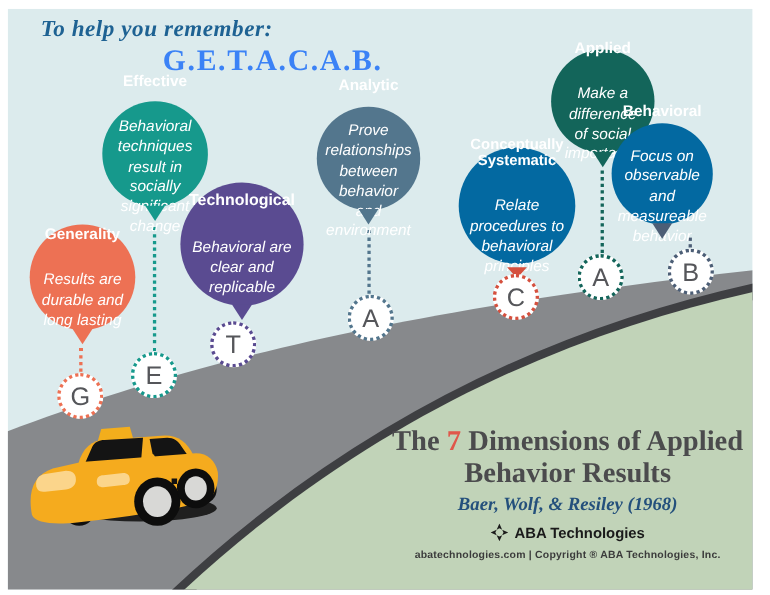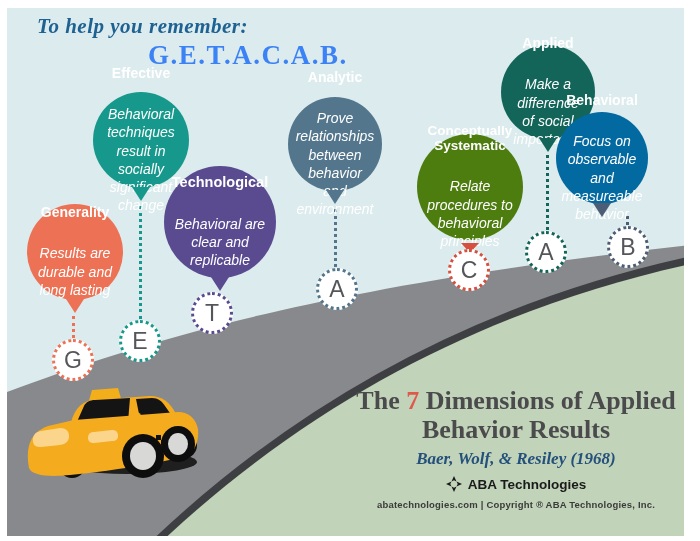--- a/index.html
+++ b/index.html
@@ -36,21 +36,21 @@
   }
   .b0{left:27px;top:204px;width:96px;height:96px;background:#ed7154;}
   .b0 .tail{border-top-color:#ed7154;}
   .b1{left:93px;top:92px;width:96px;height:96px;background:#16998c;}
   .b1 .tail{border-top-color:#16998c;}
   .b2{left:164px;top:166px;width:112px;height:112px;background:#5a4b91;}
   .b2 .tail{border-top-color:#5a4b91;}
   .b2 .b-title{font-size:14.5px;}
   .b3{left:288px;top:97px;width:94px;height:94px;background:#53768d;}
   .b3 .tail{border-top-color:#53768d;}
-  .b4{left:417px;top:134px;width:106px;height:106px;background:#4d7c0f;}
+  .b4{left:417px;top:134px;width:106px;height:106px;background:#0369a1;}
   .b4 .tail{border-top-color:#d5503e;border-top-width:10px;}
   .b4 .b-title{font-size:13.5px;}
   .b5{left:501px;top:45px;width:94px;height:94px;background:#13655a;}
   .b5 .tail{border-top-color:#13655a;}
   .b6{left:556px;top:112px;width:92px;height:92px;background:#0369a1;}
   .b6 .tail{border-top-color:#4c5e76;}
 
   
   .dotline{position:absolute;width:0;z-index:2;border-left-width:3px;border-left-style:dotted;}
   .dot0{left:72px;top:316px;height:22px;border-left-color:#ed7154;}

